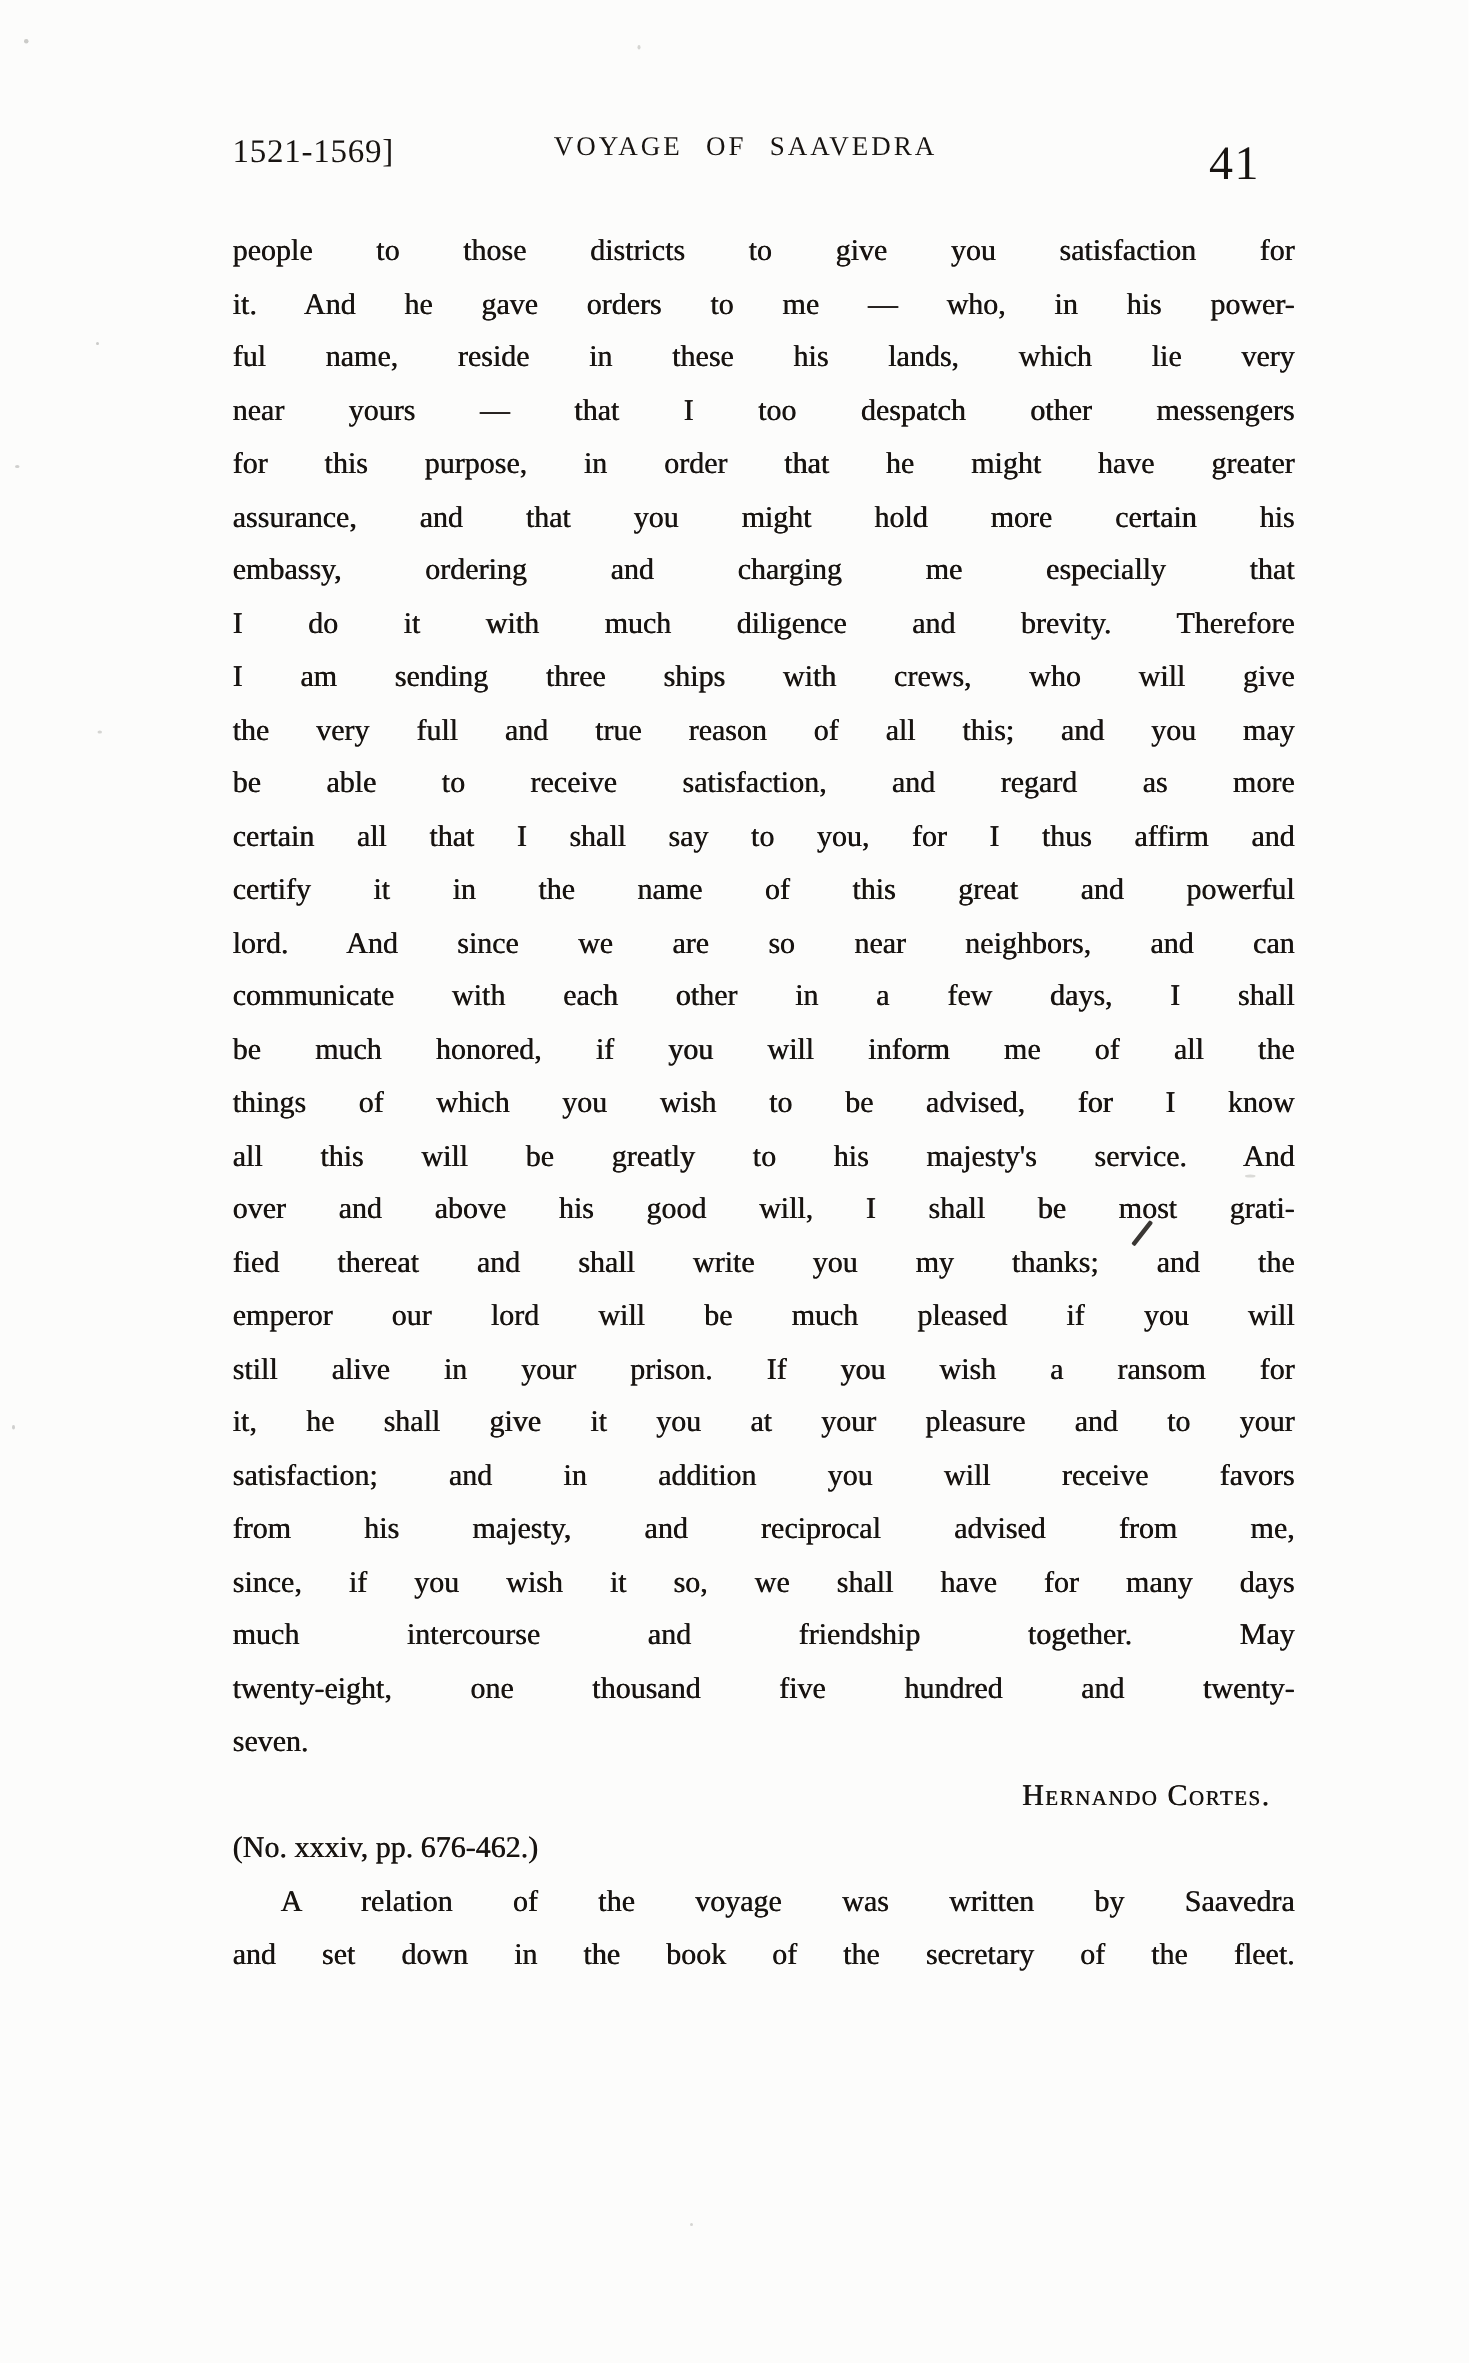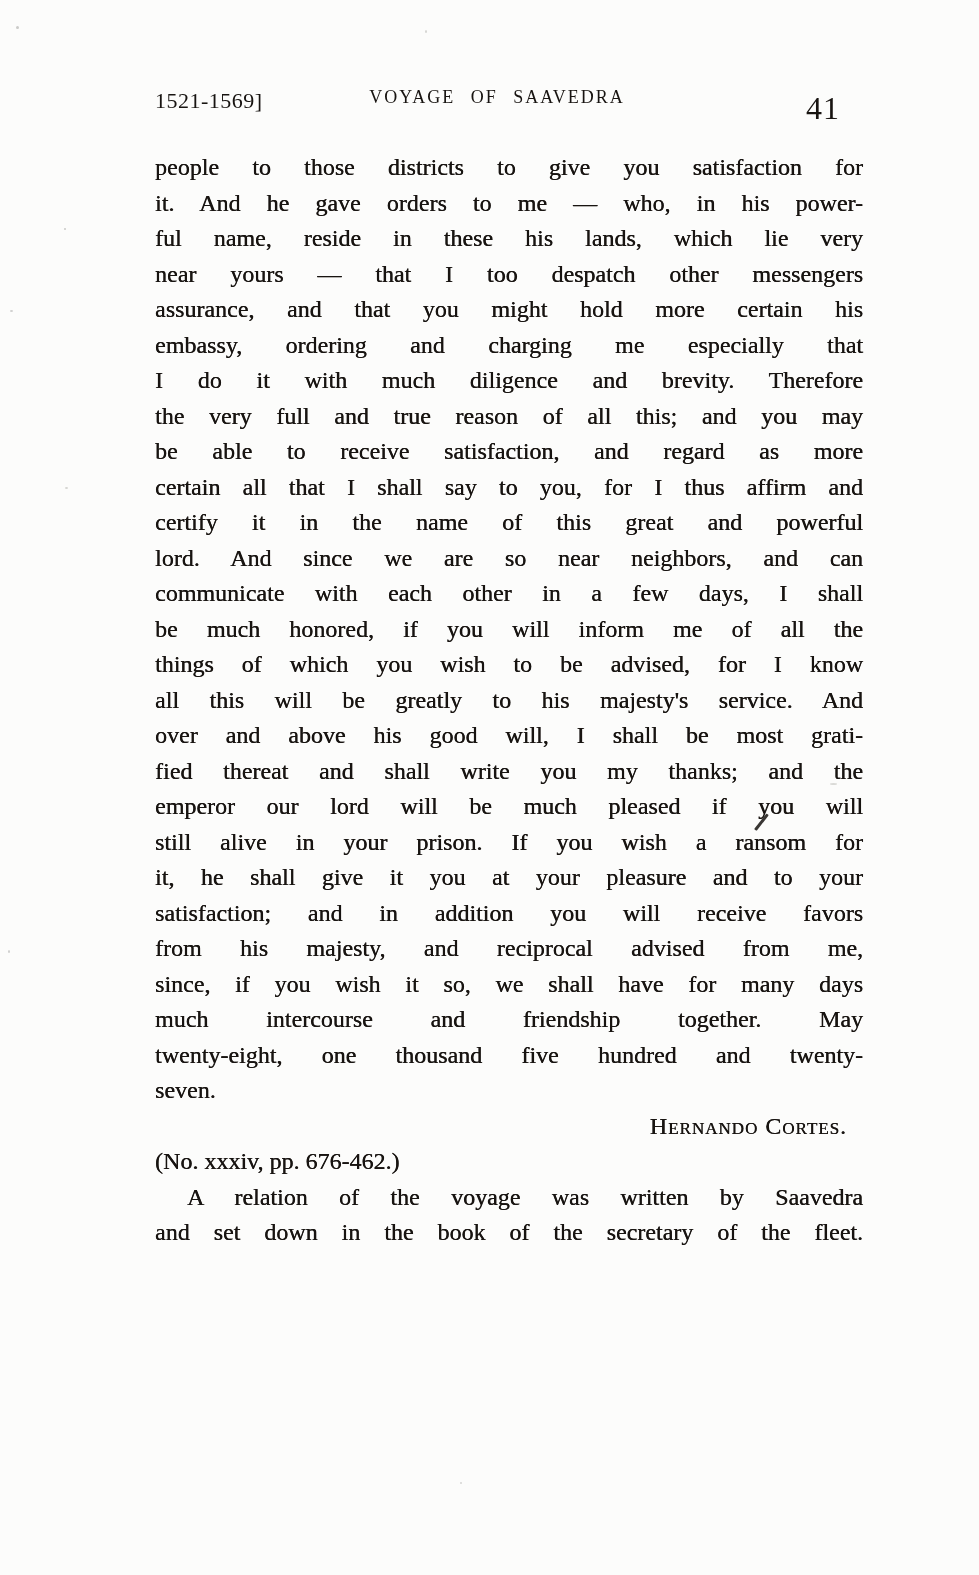--- a/index.html
+++ b/index.html
@@ -41,21 +41,21 @@
   .page-number {
     position: absolute; right: 23px; top: 6px;
     font-size: 32px; letter-spacing: 1px;
   }
 
   
   .text-flow {
     position: absolute;
     left: 155px; top: 150px;
     width: 708px;
-    font-size: 24px;
+    font-size: 20px;
     line-height: 35.5px;
     text-shadow: 0.35px 0 0 currentColor; 
   }
   .line {
     text-align: justify;
     text-align-last: justify;
     text-justify: inter-word;
     white-space: nowrap;
     height: 35.5px;
   }
@@ -110,23 +110,25 @@
     <span class="page-title">VOYAGE OF SAAVEDRA</span>
     <span class="page-number">41</span>
   </div>
 
   <div class="text-flow">
     <div class="body-text">
         <div class="line">people to those districts to give you satisfaction for</div>
         <div class="line">it.  And he gave orders to me — who, in his power-</div>
         <div class="line">ful name, reside in these his lands, which lie very</div>
         <div class="line">near yours — that I too despatch other messengers</div>
+        <div class="line">for this purpose, in order that he might have greater</div>
         <div class="line">assurance, and that you might hold more certain his</div>
         <div class="line">embassy, ordering and charging me especially that</div>
         <div class="line">I do it with much diligence and brevity.  Therefore</div>
+        <div class="line">I am sending three ships with crews, who will give</div>
         <div class="line">the very full and true reason of all this; and you may</div>
         <div class="line">be able to receive satisfaction, and regard as more</div>
         <div class="line">certain all that I shall say to you, for I thus affirm and</div>
         <div class="line">certify it in the name of this great and powerful</div>
         <div class="line">lord.  And since we are so near neighbors, and can</div>
         <div class="line">communicate with each other in a few days, I shall</div>
         <div class="line">be much honored, if you will inform me of all the</div>
         <div class="line">things of which you wish to be advised, for I know</div>
         <div class="line">all this will be greatly to his majesty's service.  And</div>
         <div class="line">over and above his good will, I shall be most grati-</div>

